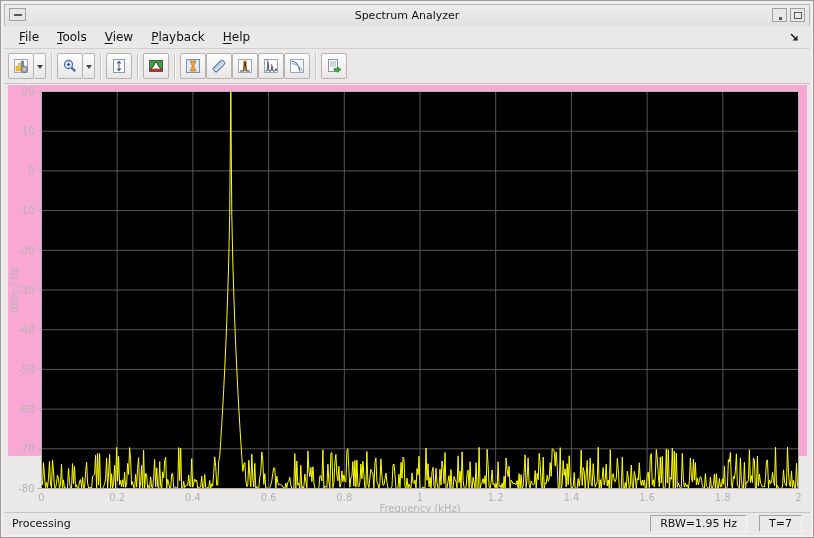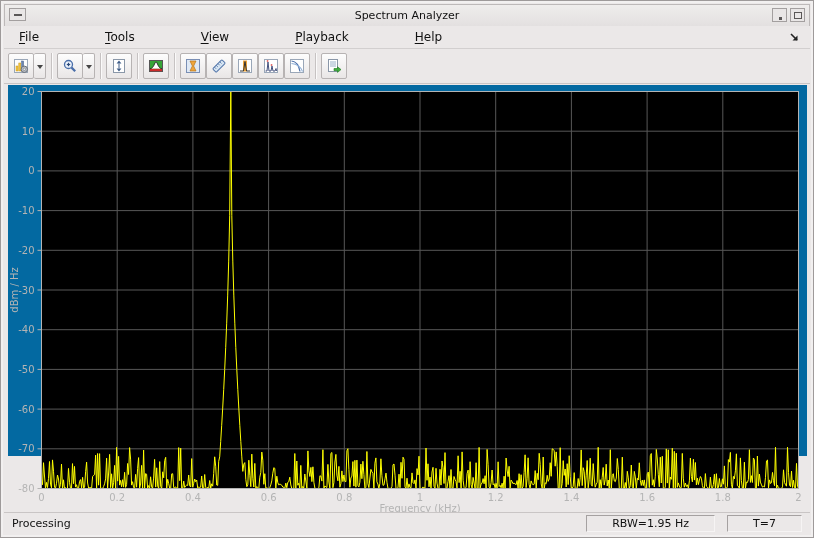--- a/index.html
+++ b/index.html
@@ -55,33 +55,33 @@
     width:12px; height:26px; border:1px solid #b7b3b3; border-radius:2px;
     border-left:none; background:linear-gradient(#fdfdfd,#e9e6e6);
     display:flex; align-items:center; justify-content:center;
   }
   .tcaret::after { content:""; border:3px solid transparent; border-top:4px solid #444; margin-top:4px; }
   .tsep { width:1px; height:26px; background:#c6c2c2; margin:0 5px; box-shadow:1px 0 0 #fbfafa; }
   .tgroup { display:flex; }
   
   .plot-panel {
     position:absolute; left:7px; top:84px; width:799px; height:371px;
-    background:#0369a1;
+    background:#f9a8d4;
   }
   
   .statusbar {
     position:absolute; left:3px; right:3px; bottom:3px; height:22px;
     background:#ebe8e8; border-top:1px solid #c9c5c5;
     display:flex; align-items:center; font-size:11px; color:#111;justify-content:center;
   }
   .status-msg { margin-left:8px; flex:0 0 auto; }
   .status-spacer { flex:1; }
   .status-box {
     border:1px solid #a5a1a1; border-bottom-color:#f6f4f4; border-right-color:#f6f4f4;
-    background:#ebe8e8; height:17px; line-height:15px; padding:0 25px; margin-right:6px;
+    background:#ebe8e8; height:17px; line-height:15px; padding:0 9px; margin-right:6px;
     white-space:nowrap;
   }
   .status-box.t { margin-left:6px; margin-right:8px; }
 </style>
 </head>
 <body>
 
 <div class="window">
 
   <div class="titlebar">
@@ -93,21 +93,21 @@
       <div class="winctl">
         <span class="dot"></span>
       </div>
       <div class="winctl">
         <span class="sq"></span>
       </div>
     </div>
   </div>
 
   <div class="menubar">
-    <div id="menus" style="display:flex;gap:48px;">
+    <div id="menus" style="display:flex;">
         <div class="menu-item"><u>F</u>ile</div>
         <div class="menu-item"><u>T</u>ools</div>
         <div class="menu-item"><u>V</u>iew</div>
         <div class="menu-item"><u>P</u>layback</div>
         <div class="menu-item"><u>H</u>elp</div>
       </div>
     <div class="dock-btn">
       <svg width="14" height="14" viewBox="0 0 14 14">
         <path d="M3 3 L9 9" stroke="#222" stroke-width="1.6" fill="none"></path>
         <path d="M9.5 4.5 L9.5 9.5 L4.5 9.5 Z" fill="#222"></path>

